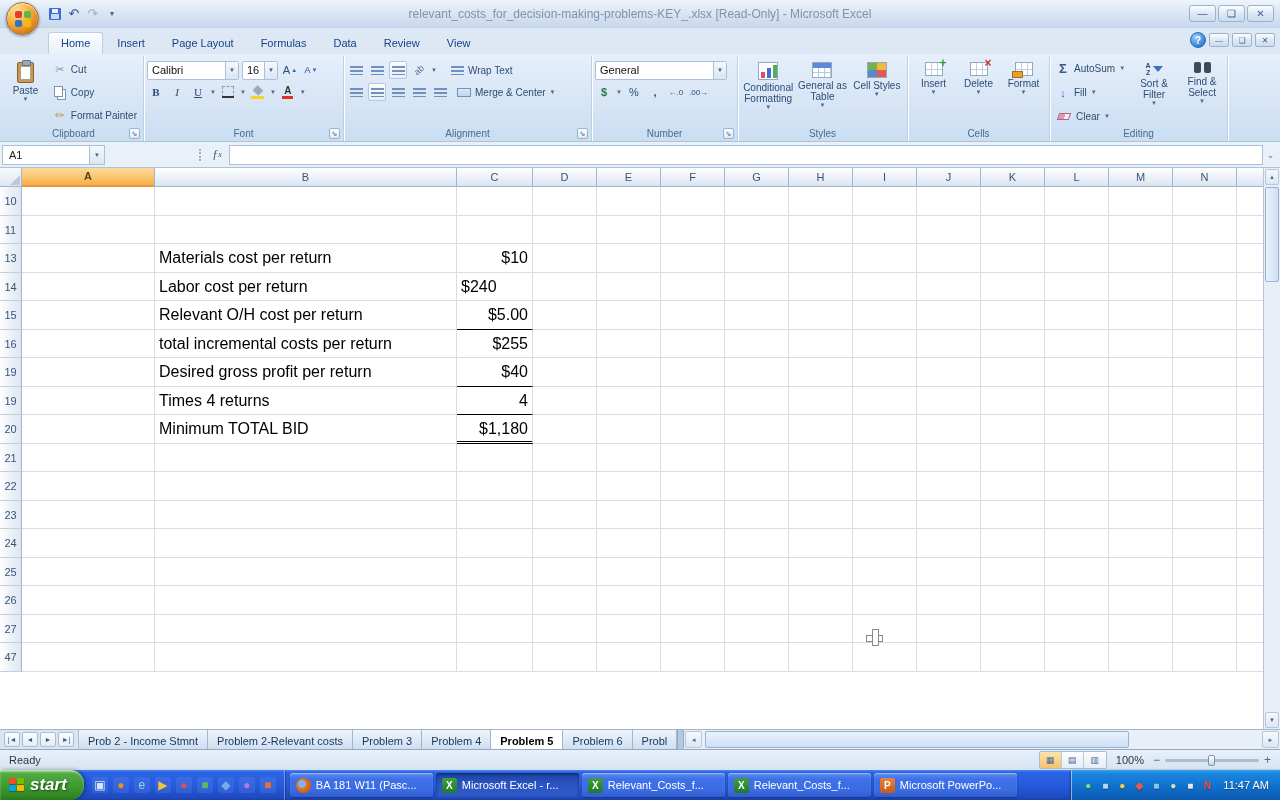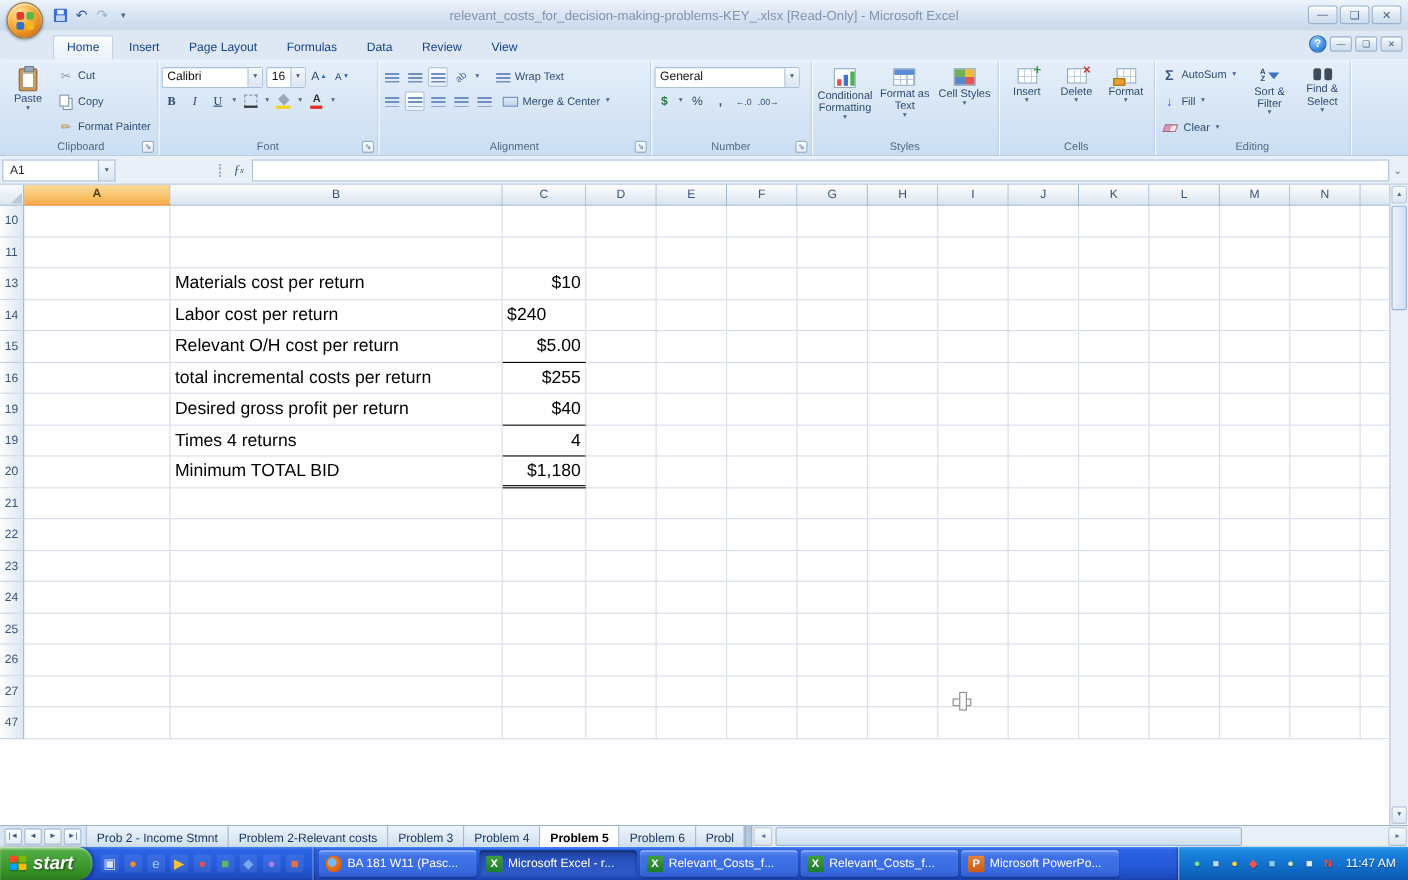--- a/index.html
+++ b/index.html
@@ -359,21 +359,21 @@
 
     <div class="rgroup" style="width:170px">
       <div class="rg-body" style="justify-content:space-around">
         <div class="bigbtn">
           <span class="cficon"></span>
           <span class="bb-label">Conditional Formatting</span>
           <span class="dd">▼</span>
         </div>
         <div class="bigbtn">
           <span class="faticon"></span>
-          <span class="bb-label">Format as Text</span>
+          <span class="bb-label">General as Table</span>
           <span class="dd">▼</span>
         </div>
         <div class="bigbtn">
           <span class="csicon"></span>
           <span class="bb-label">Cell Styles</span>
           <span class="dd">▼</span>
         </div>
       </div>
       <div class="rg-label"><span>Styles</span></div>
     </div>
@@ -810,20 +810,39 @@
     <div class="tsplit"></div>
     <div class="hscroll">
       <div class="harrow">◄</div>
       <div class="htrack">
           <div class="hthumb"></div>
         </div>
       <div class="harrow">►</div>
     </div>
   </div>
 
+  <div class="statusbar">
+    <span>Ready</span>
+    <div class="sb-right">
+      <div class="viewbtns">
+        <span class="viewbtn active">▦</span>
+        <span class="viewbtn">▤</span>
+        <span class="viewbtn">▥</span>
+      </div>
+      <span class="zoomtext">100%</span>
+      <div class="zoomslider">
+        <span>−</span>
+        <div class="ztrack">
+            <span class="ztick"></span>
+            <span class="zthumb"></span>
+          </div>
+        <span>+</span>
+      </div>
+    </div>
+  </div>
 
   <div class="taskbar">
     <div class="startbtn">
       <span class="winflag">
         <span style="background:#f25022"></span>
           <span style="background:#7fba00"></span>
           <span style="background:#00a4ef"></span>
           <span style="background:#ffb900"></span>
       </span>
       <span>start</span>

